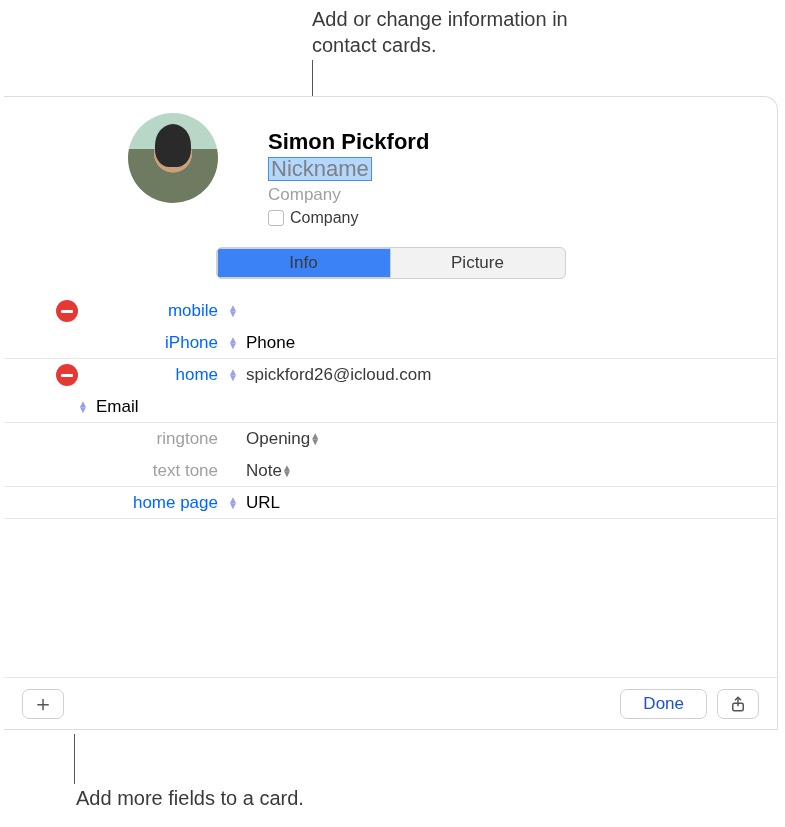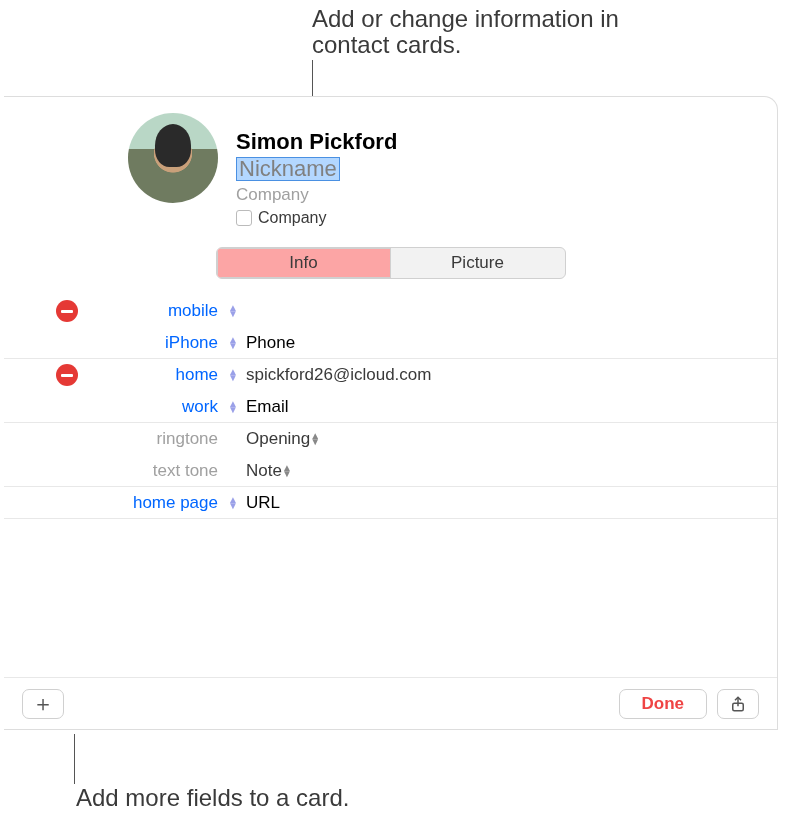--- a/index.html
+++ b/index.html
@@ -8,21 +8,21 @@
     font-family: -apple-system, "Helvetica Neue", Arial, sans-serif;
     font-size: 17px;
     color: #3a3a3a;
     background: #fff;
     width: 785px;
     height: 827px;
     position: relative;
   }
   .callout {
     position: absolute;
-    font-size: 24px;
+    font-size: 20px;
     line-height: 26px;
     color: #3a3a3a;
   }
   .callout-top { left: 312px; top: 6px; width: 320px; }
   .callout-bottom { left: 76px; top: 785px; width: 340px; }
   .lead-top {
     position: absolute;
     left: 312px;
     top: 60px;
     width: 1px;
@@ -47,20 +47,21 @@
     border-left: none;
     border-top-right-radius: 14px;
     border-bottom-right-radius: 0;
     background: #fff;
     overflow: hidden;
   }
   .header {
     display: flex;
     padding: 12px 20px 8px 20px;
     align-items: flex-start;
+    gap: 32px;
   }
   .avatar {
     width: 90px;
     height: 90px;
     border-radius: 50%;
     flex-shrink: 0;
     margin-top: 4px;
     margin-left: 104px;
     background:
       radial-gradient(circle at 50% 45%, #c9a07a 0 28%, transparent 29%),
@@ -118,21 +119,21 @@
     border-radius: 6px;
     overflow: hidden;
     background: #f2f2f2;
   }
   .seg {
     flex: 1;
     text-align: center;
     padding: 5px 0;
     font-size: 17px;
   }
-  .seg.active { background: #fca5a5; box-shadow: 0 0 0 1px #d0d0d0 inset; }
+  .seg.active { background: #3b82f6; box-shadow: 0 0 0 1px #d0d0d0 inset; }
   .seg:not(.active) { color: #3a3a3a; }
   .fields { }
   .row {
     display: flex;
     align-items: center;
     padding: 4px 0 4px 0;
     min-height: 32px;
   }
   .row.sep { border-bottom: 1px solid #e8e8e8; }
   .remove {
@@ -198,21 +199,21 @@
     border-radius: 7px;
     background: #fff;
     padding: 4px 12px;
     font-size: 17px;
     display: inline-flex;
     align-items: center;
     justify-content: center;
     min-height: 30px;
   }
   .btn.icon { width: 42px; padding: 0; font-size: 20px; color:#444;}
-  .btn.done { color: #ef4444; font-weight: 700; padding: 4px 22px; }
+  .btn.done { color: #1d4ed8; font-weight: 400; padding: 4px 22px; }
   .spacer { flex: 1; }
   .plus { font-size: 22px; line-height: 1; color:#555;}
   .share svg{width:18px;height:18px;}
 </style>
 </head>
 <body>
 
 <div class="callout callout-top">Add or change information in contact cards.</div>
 <div class="lead-top"></div>
 
@@ -264,21 +265,20 @@
       <div class="label-col label-link">home</div>
       <div class="popup-arrows">
           <span>▲</span>
           <span>▼</span>
         </div>
       <div class="value-col value-text">spickford26@icloud.com</div>
     </div>
 
     <div class="row sep">
       <div class="remove blank"></div>
-      <div class="label-col label-link">work</div>
       <div class="popup-arrows">
           <span>▲</span>
           <span>▼</span>
         </div>
       <div class="value-col value-placeholder">Email</div>
     </div>
 
     <div class="row">
       <div class="remove blank"></div>
       <div class="label-col label-static">ringtone</div>

